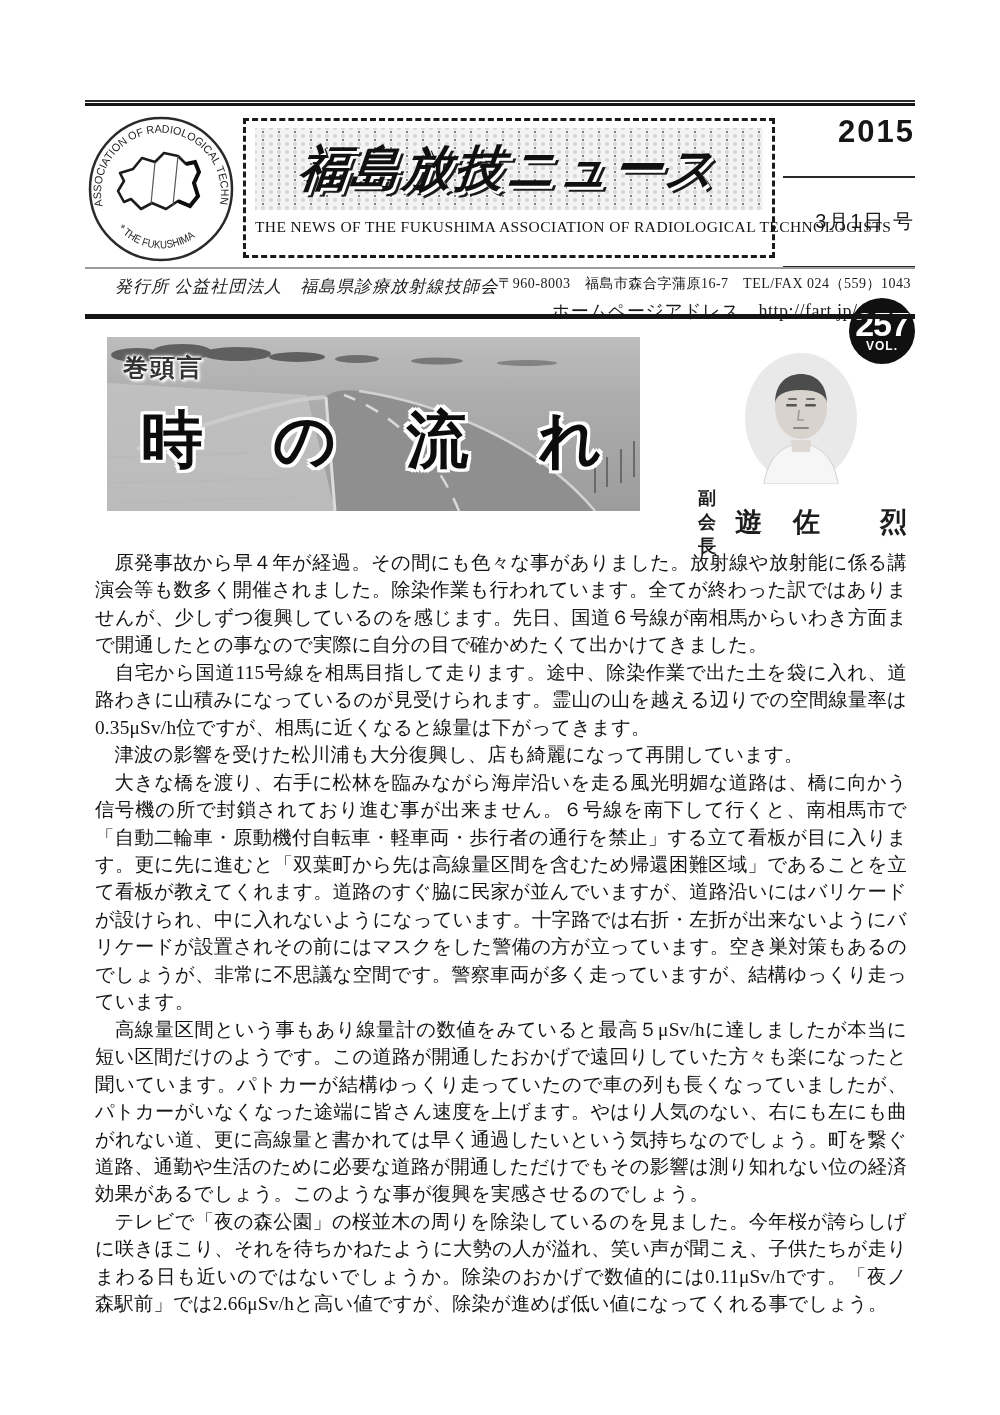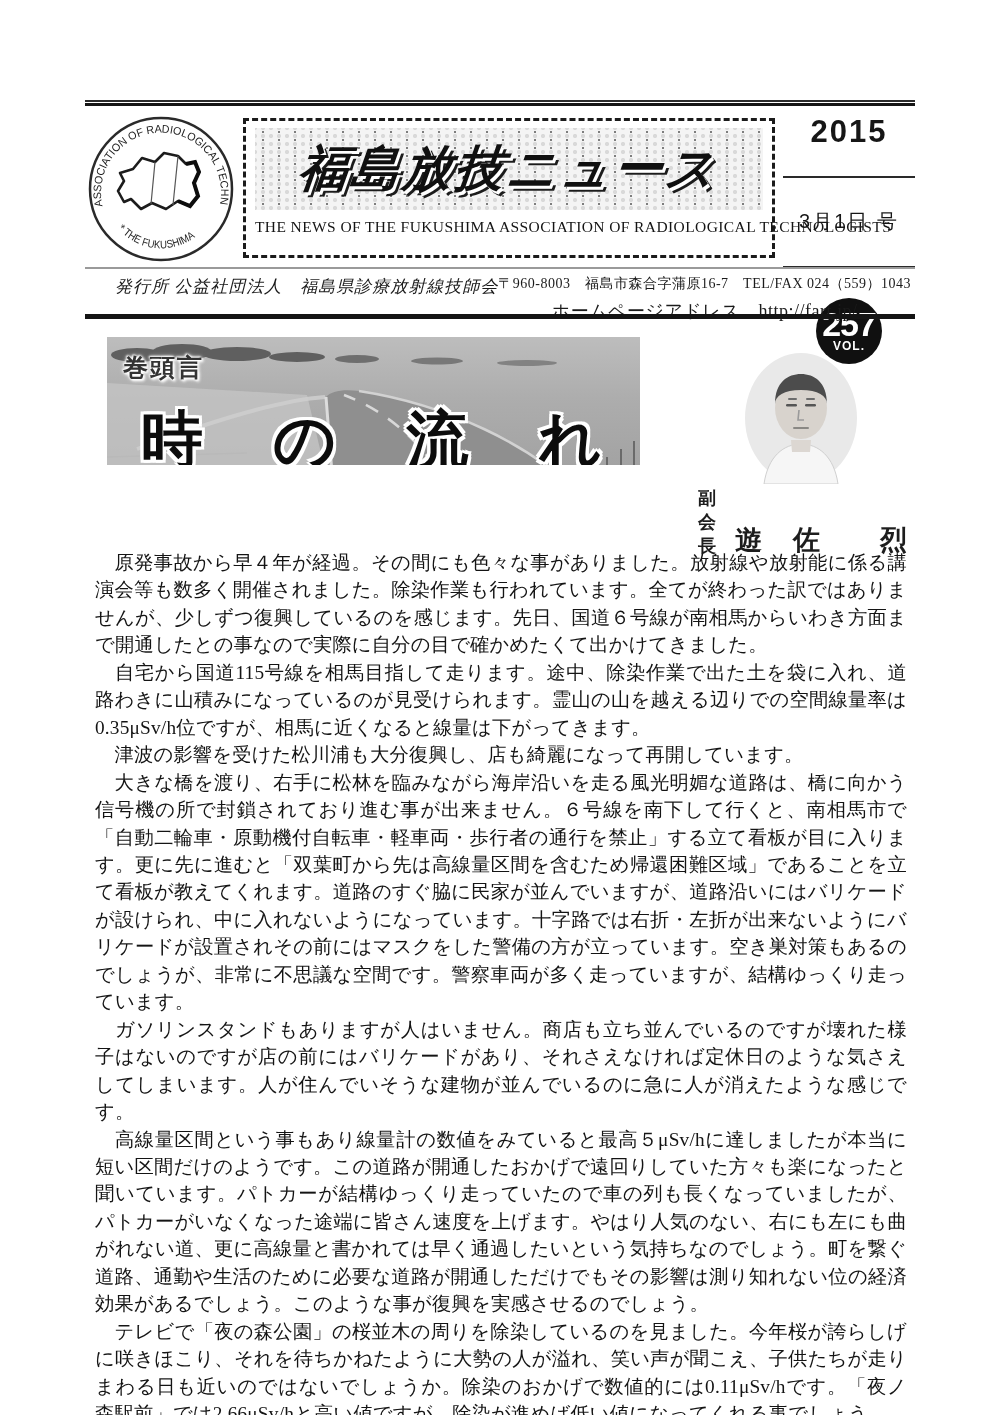--- a/index.html
+++ b/index.html
@@ -44,21 +44,21 @@
     font-size:49px; font-weight:900; font-style:italic;
     letter-spacing:3px; color:#101010; transform:skewX(-6deg);
     text-shadow:2.5px 2.5px 0 #ffffff, 5px 5px 0 #1c1c1c;
     white-space:nowrap;
   }
   .banner-subtitle {
     margin-top:8px; font-family:"Liberation Serif","DejaVu Serif",serif;
     font-size:15.5px; letter-spacing:0.4px; color:#141414; white-space:nowrap;
   }
   .issue-col {
-    flex:1; margin-left:8px; display:flex; flex-direction:column; align-items:center;
+    flex:1; margin-left:8px; display:flex; flex-direction:column; align-items:flex-end;
     font-family:"Liberation Sans","DejaVu Sans",sans-serif;
     gap:24px;
   }
   .issue-year { font-size:31px; font-weight:600; letter-spacing:2px; color:#161616; line-height:1.25; }
   .issue-rule { width:100%; border-top:2px solid #2a2a2a; }
   .issue-date { font-size:20px; letter-spacing:2px; color:#161616; padding:6px 0 7px; }
   .vol-badge {
     margin-top:6px; width:66px; height:66px; border-radius:50%; background:#101010;
     position:relative; color:#fff; text-align:center; flex:none;
   }
@@ -70,21 +70,21 @@
     position:absolute; top:275px; left:95px; right:95px;
     display:flex; align-items:flex-start;
   }
   .pub-issuer { font-size:17px; letter-spacing:1px; padding-left:20px; white-space:nowrap;font-style:italic; }
   .pub-right { margin-left:auto; display:flex; flex-direction:column; align-items:center; }
   .pub-address { font-size:14px; letter-spacing:0.5px; white-space:nowrap; }
   .pub-homepage { font-size:18px; letter-spacing:0.5px; margin-top:6px; }
   .pub-rule { position:absolute; top:314px; left:85px; right:85px; height:4.5px; background:#141414; }
   
   .photo-banner {
-    position:absolute; top:337px; left:107px; width:533px; height:128px; overflow:hidden;
+    position:absolute; top:337px; left:107px; width:533px; height:174px; overflow:hidden;
     background:#b5b5b5;
   }
   .photo-banner svg { position:absolute; inset:0; }
   .feature-label {
     position:absolute; top:14px; left:16px;
     font-family:"Liberation Sans","DejaVu Sans",sans-serif;
     font-size:25px; font-weight:700; color:#333;
     text-shadow:0 0 3px #fff, 0 0 5px #fff, 1px 1px 2px #fff, -1px -1px 2px #fff, 2px 2px 3px #fff;
     letter-spacing:2px;
   }
@@ -92,21 +92,21 @@
     position:absolute; top:61px; left:0; right:0; text-align:center;
     font-family:"Liberation Sans","DejaVu Sans",sans-serif;
     font-size:62px; font-weight:900; color:#0c0c0c; letter-spacing:4px; white-space:nowrap;
     text-shadow:
       -3px -3px 0 #fff, 3px -3px 0 #fff, -3px 3px 0 #fff, 3px 3px 0 #fff,
       -3px 0 0 #fff, 3px 0 0 #fff, 0 3px 0 #fff, 0 -3px 0 #fff;
   }
   .portrait { position:absolute; top:352px; left:744px; width:114px; height:132px; }
   .author-line {
     position:absolute; top:486px; left:698px; right:92px;
-    display:flex; align-items:flex-end;
+    display:flex; align-items:center;
     font-family:"Liberation Sans","DejaVu Sans",sans-serif; color:#1d1d1d;
   }
   .author-title { font-size:18px; font-weight:600; letter-spacing:1px; }
   .author-name { font-size:27px; font-weight:600; margin-left:18px; letter-spacing:2px; white-space:nowrap; }
   
   .article {
     position:absolute; top:549px; left:95px; width:812px;
   }
   .article p {
     font-size:19.3px; line-height:27.45px; text-align:justify;
@@ -238,19 +238,18 @@
   <div class="author-line">
     <span class="author-title">副会長</span>
     <span class="author-name">遊　佐　　烈</span>
   </div>
 
   <div class="article">
     <p>　原発事故から早４年が経過。その間にも色々な事がありました。放射線や放射能に係る講演会等も数多く開催されました。除染作業も行われています。全てが終わった訳ではありませんが、少しずつ復興しているのを感じます。先日、国道６号線が南相馬からいわき方面まで開通したとの事なので実際に自分の目で確かめたくて出かけてきました。</p>
     <p>　自宅から国道115号線を相馬目指して走ります。途中、除染作業で出た土を袋に入れ、道路わきに山積みになっているのが見受けられます。霊山の山を越える辺りでの空間線量率は0.35μSv/h位ですが、相馬に近くなると線量は下がってきます。</p>
     <p>　津波の影響を受けた松川浦も大分復興し、店も綺麗になって再開しています。</p>
     <p>　大きな橋を渡り、右手に松林を臨みながら海岸沿いを走る風光明媚な道路は、橋に向かう信号機の所で封鎖されており進む事が出来ません。６号線を南下して行くと、南相馬市で「自動二輪車・原動機付自転車・軽車両・歩行者の通行を禁止」する立て看板が目に入ります。更に先に進むと「双葉町から先は高線量区間を含むため帰還困難区域」であることを立て看板が教えてくれます。道路のすぐ脇に民家が並んでいますが、道路沿いにはバリケードが設けられ、中に入れないようになっています。十字路では右折・左折が出来ないようにバリケードが設置されその前にはマスクをした警備の方が立っています。空き巣対策もあるのでしょうが、非常に不思議な空間です。警察車両が多く走っていますが、結構ゆっくり走っています。</p>
-    <p>　ガソリンスタンドもありますが人はいません。商店も立ち並んでいるのですが壊れた様子はないのですが店の前にはバリケードがあり、それさえなければ定休日のような気さえしてしまいます。人が住んでいそうな建物が並んでいるのに急に人が消えたような感じです。</p>
     <p>　高線量区間という事もあり線量計の数値をみていると最高５μSv/hに達しましたが本当に短い区間だけのようです。この道路が開通したおかげで遠回りしていた方々も楽になったと聞いています。パトカーが結構ゆっくり走っていたので車の列も長くなっていましたが、パトカーがいなくなった途端に皆さん速度を上げます。やはり人気のない、右にも左にも曲がれない道、更に高線量と書かれては早く通過したいという気持ちなのでしょう。町を繋ぐ道路、通勤や生活のために必要な道路が開通しただけでもその影響は測り知れない位の経済効果があるでしょう。このような事が復興を実感させるのでしょう。</p>
     <p>　テレビで「夜の森公園」の桜並木の周りを除染しているのを見ました。今年桜が誇らしげに咲きほこり、それを待ちかねたように大勢の人が溢れ、笑い声が聞こえ、子供たちが走りまわる日も近いのではないでしょうか。除染のおかげで数値的には0.11μSv/hです。「夜ノ森駅前」では2.66μSv/hと高い値ですが、除染が進めば低い値になってくれる事でしょう。</p>
 
   </div>
 
 </div>
 
 </body></html>

